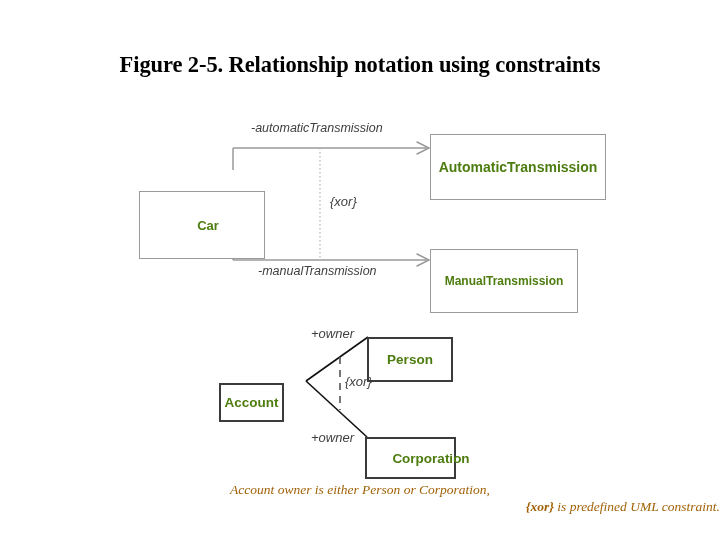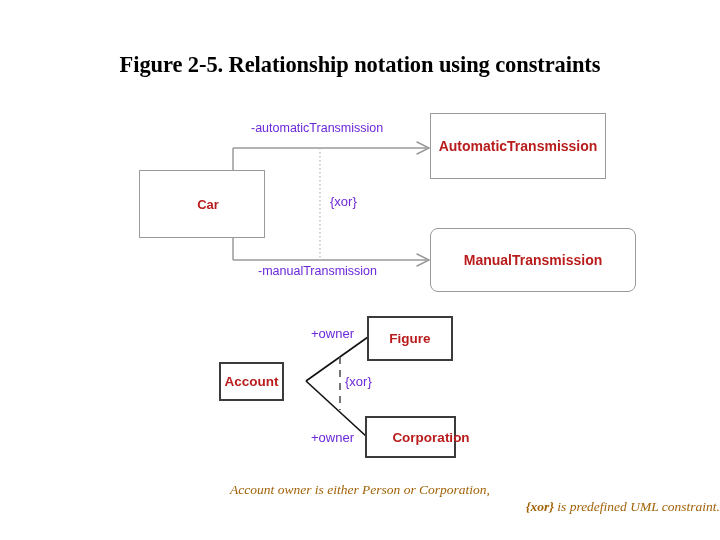--- a/index.html
+++ b/index.html
@@ -47,45 +47,47 @@
   }
 
   
   .cls-box {
     position: absolute;
     box-sizing: border-box;
     background: #ffffff;
     display: flex;
     align-items: center;
     justify-content: center;
-    color: #b91c1c;
+    color: #4d7c0f;
     font-weight: bold;
     white-space: nowrap;
+    margin-top: 21px;
   }
   .cls-box.light {
     border: 1.5px solid #9a9a9a;
   }
   .cls-box.dark {
     border: 2px solid #3b3b3b;
   }
 
   #box-car        { left:139px; top:170px; width:126px; height:68px; font-size:13px;padding-left:12px; }
   #box-auto       { left:430px; top:113px; width:176px; height:66px; font-size:14px; }
-  #box-manual     { left:430px; top:228px; width:206px; height:64px; font-size:14px;border-radius:8px; }
+  #box-manual     { left:430px; top:228px; width:148px; height:64px; font-size:12px; }
 
   #box-account    { left:219px; top:362px; width:65px; height:39px; font-size:13.5px; }
   #box-person     { left:367px; top:316px; width:86px; height:45px; font-size:13.5px; }
   #box-corporation{ left:365px; top:416px; width:91px; height:42px; font-size:13.5px;padding-left:41px; }
 
   
   .edge-label {
     position: absolute;
-    color: #6d28d9;
+    color: #404040;
     white-space: nowrap;
     font-size: 12.5px;
+    font-style: italic;
   }
   #lbl-automatic { left:251px; top:121px; }
   #lbl-manual    { left:258px; top:264px; }
   #lbl-xor-top   { left:330px; top:194px; font-size:13px; }
 
   #lbl-owner-top { left:311px; top:326px; font-size:13px; }
   #lbl-owner-bot { left:311px; top:430px; font-size:13px; }
   #lbl-xor-bot   { left:345px; top:374px; font-size:13px; }
 
   
@@ -158,21 +160,21 @@
 
   <div class="edge-label" id="lbl-manual">-manualTransmission</div>
 
   <div class="edge-label" id="lbl-xor-top">{xor}</div>
 
   <div class="cls-box dark" id="box-account">
     <span>Account</span>
   </div>
 
   <div class="cls-box dark" id="box-person">
-    <span>Figure</span>
+    <span>Person</span>
   </div>
 
   <div class="cls-box dark" id="box-corporation">
     <span>Corporation</span>
   </div>
 
   <div class="edge-label" id="lbl-owner-top">+owner</div>
 
   <div class="edge-label" id="lbl-owner-bot">+owner</div>
 

